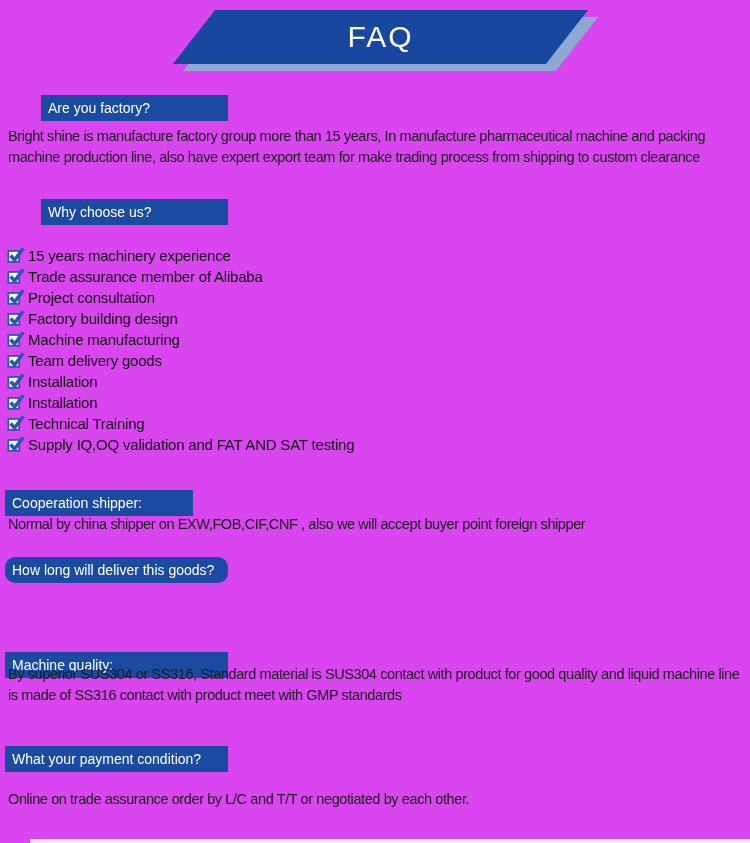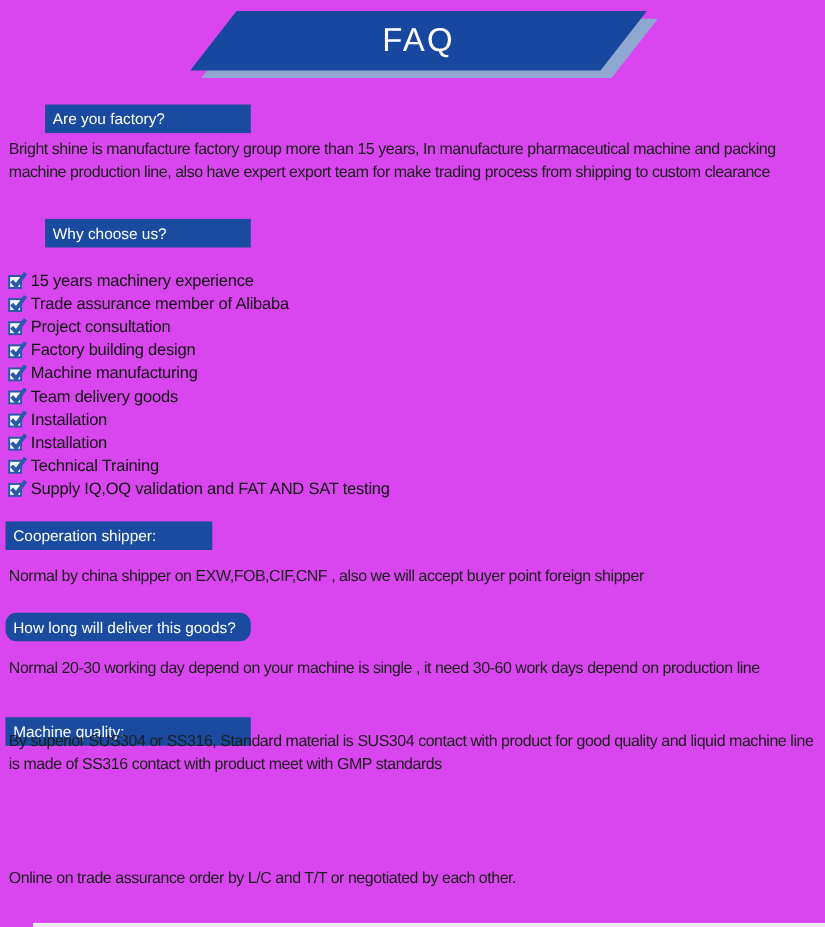--- a/index.html
+++ b/index.html
@@ -32,21 +32,21 @@
 
   
   .sec-title {
     position: absolute; left: 5px; height: 26px;
     background: #1a4ba1; color: #ffffff;
     font-size: 14px; line-height: 26px;
     padding-left: 7px; box-sizing: border-box;
     white-space: nowrap; overflow: hidden;
   }
   .w-s { width: 187px; margin-left: 36px; }
-  .w-m { width: 188px; }
+  .w-m { width: 188px; margin-top: 16px; }
   .w-l { width: 223px; }
 
   
   .para {
     position: absolute; left: 8px; width: 736px;
     color: #1c1c1c; font-size: 14.5px; line-height: 21px;
     letter-spacing: -0.4px;
   }
 
   
@@ -150,22 +150,22 @@
           <path d="M4 10.5 L8.5 15.5 L18 2.5" fill="none" stroke="#2a59ac" stroke-width="4"></path>
         </svg>
       <span class="check-label">Supply IQ,OQ validation and FAT AND SAT testing</span>
     </li>
   </ul>
 
   <div class="sec-title w-m" style="top:474px;">Cooperation shipper:</div>
   <div class="para" style="top:514px;">Normal by china shipper on EXW,FOB,CIF,CNF , also we will accept buyer point foreign shipper</div>
 
   <div class="sec-title w-l" style="top:557px;border-radius:10px;">How long will deliver this goods?</div>
-  <div class="para" style="top:598px;">Normal 20-30 working day depend on your machine is single , it need 30-60 work days depend on production line</div>
 
   <div class="sec-title w-l" style="top:652px;">Machine quality:</div>
   <div class="para" style="top:664px;">By superior SUS304 or SS316, Standard material is SUS304 contact with product for good quality and liquid machine line is made of SS316 contact with product meet with GMP standards</div>
 
+  <div class="sec-title w-l" style="top:746px;">What your payment condition?</div>
   <div class="para" style="top:789px;">Online on trade assurance order by L/C and T/T or negotiated by each other.</div>
 
   <div class="bottom-edge"></div>
 
 </div>
 
 </body></html>

